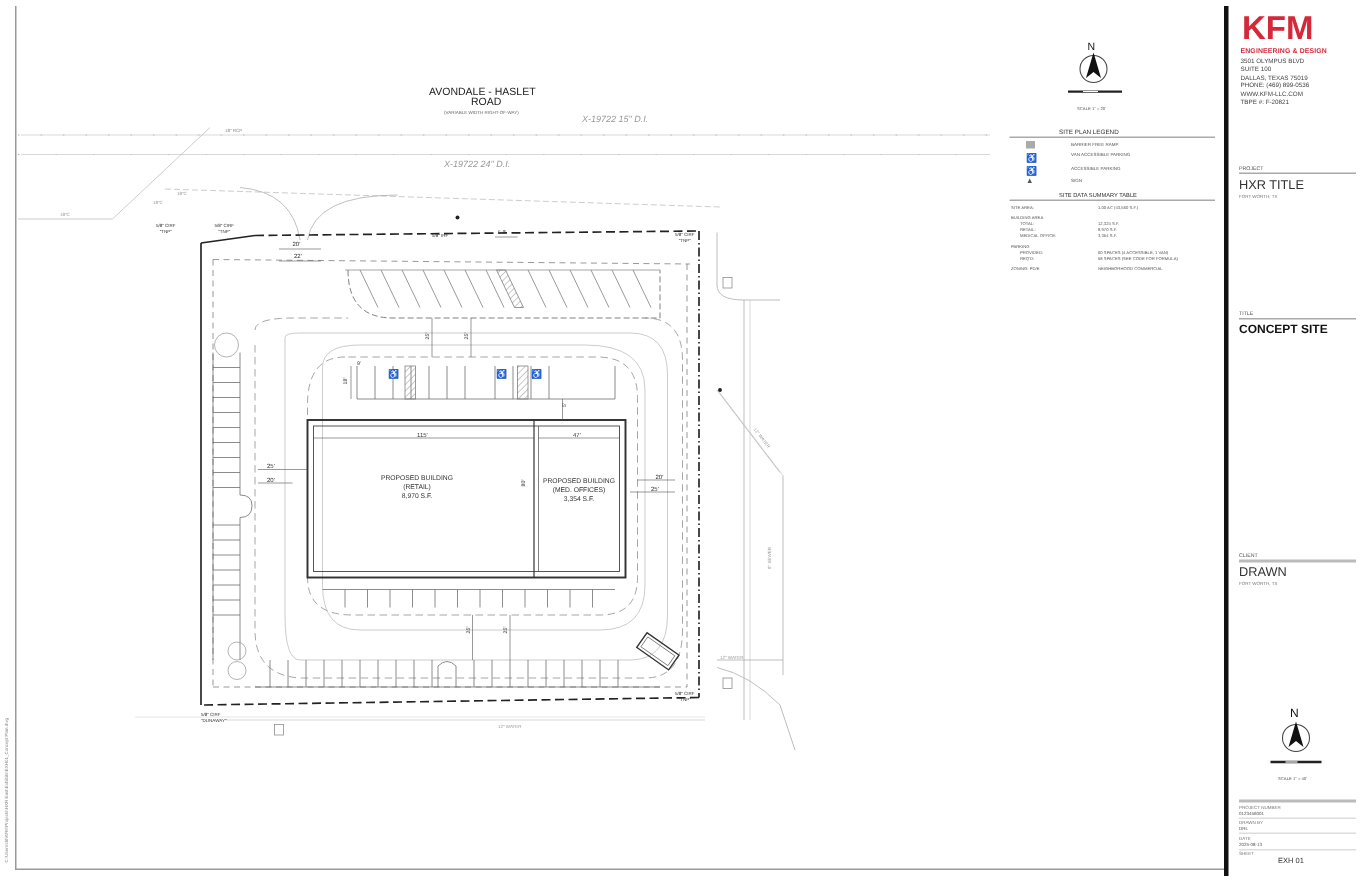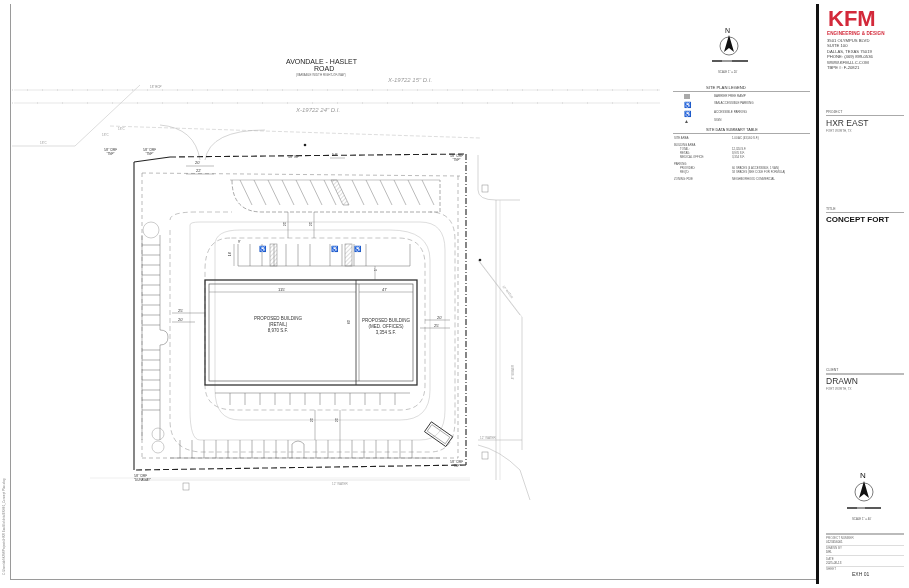--- a/index.html
+++ b/index.html
@@ -358,26 +358,26 @@
     <div>3501 OLYMPUS BLVD</div>
     <div>SUITE 100</div>
     <div>DALLAS, TEXAS 75019</div>
     <div>PHONE: (469) 899-0536</div>
     <div>WWW.KFM-LLC.COM</div>
     <div>TBPE #: F-20821</div>
   </div>
 
   <div class="tb-label" style="top:110px;">PROJECT</div>
   <div class="tb-line" style="top:115px;"></div>
-  <div class="tb-big" style="top:118px;">HXR EAST</div>
+  <div class="tb-big" style="top:118px;">HXR TITLE</div>
   <div class="tb-small" style="top:129px;">FORT WORTH, TX</div>
 
   <div class="tb-label" style="top:207px;">TITLE</div>
   <div class="tb-line" style="top:212px;"></div>
-  <div class="tb-bold" style="top:215px;">CONCEPT FORT</div>
+  <div class="tb-bold" style="top:215px;">CONCEPT SITE</div>
 
   <div class="tb-label" style="top:368px;">CLIENT</div>
   <div class="tb-line" style="top:373px;height:1.5px;background:#bbb;"></div>
   <div class="tb-big" style="top:376px;">DRAWN</div>
   <div class="tb-small" style="top:387px;">FORT WORTH, TX</div>
 
   <svg style="position:absolute;left:846px;top:470px;" width="36" height="52" viewBox="0 0 36 52">
     <text x="14" y="8" font-size="8" font-family="Liberation Sans, sans-serif" fill="#111">N</text>
     <circle cx="18" cy="22" r="9" fill="none" stroke="#444" stroke-width="0.7"></circle>
     <polygon points="18,11 13,28 18,24 23,28" fill="#111"></polygon>

